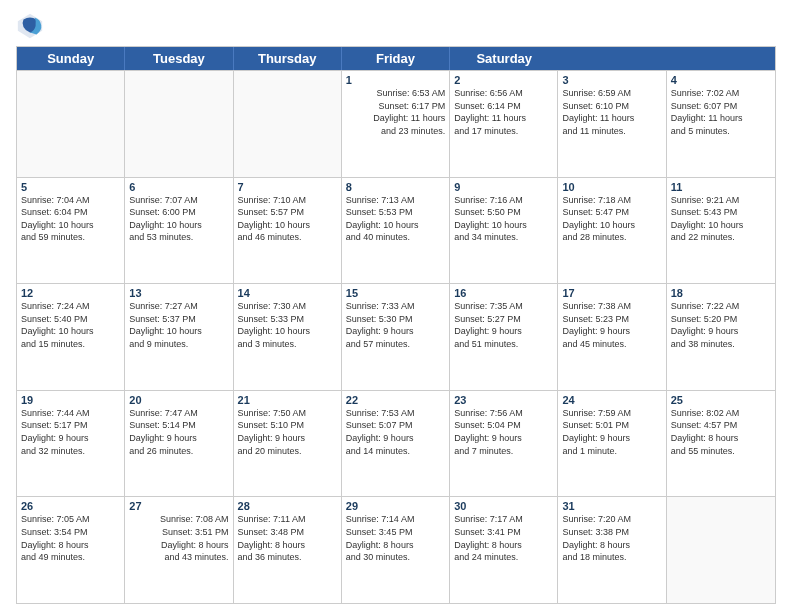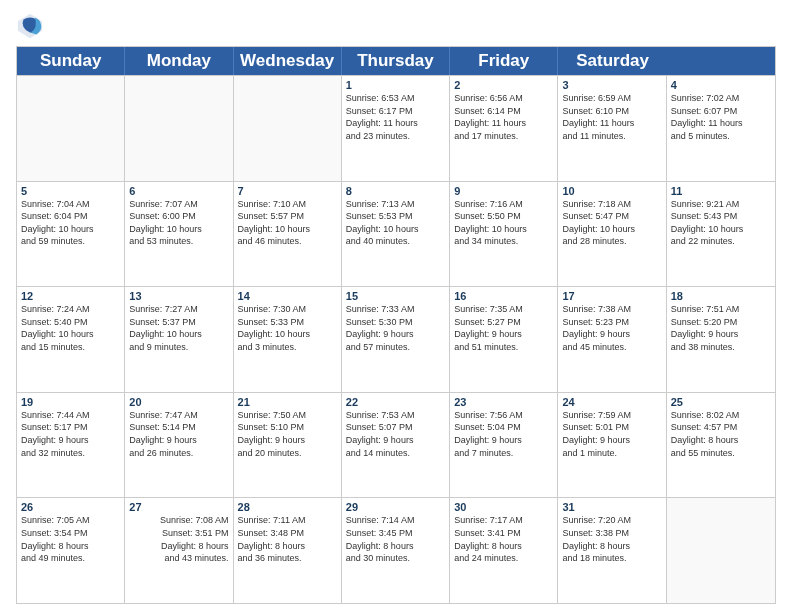--- a/index.html
+++ b/index.html
@@ -57,21 +57,21 @@
       display: flex;
       flex-direction: column;
     }
     .cal-header {
       display: grid;
       grid-template-columns: repeat(7, 1fr);
       background: #2e5fa3;
     }
     .cal-header-cell {
       color: #fff;
-      font-size: 17px;
+      font-size: 13px;
       font-weight: bold;
       text-align: center;
       padding: 4px 2px;
       border-right: 1px solid #4a7ac0;
     }
     .cal-header-cell:last-child { border-right: none; }
     .cal-body {
       flex: 1;
       display: grid;
       grid-template-rows: repeat(5, 1fr);
@@ -122,34 +122,33 @@
     </div>
     <div class="title-block">
       <div class="month-title"></div>
       <div class="subtitle"></div>
     </div>
   </div>
 
   <div class="calendar">
     <div class="cal-header" id="cal-header">
         <div class="cal-header-cell">Sunday</div>
-        <div class="cal-header-cell">Monday</div>
-        <div class="cal-header-cell">Wednesday</div>
+        <div class="cal-header-cell">Tuesday</div>
         <div class="cal-header-cell">Thursday</div>
         <div class="cal-header-cell">Friday</div>
         <div class="cal-header-cell">Saturday</div>
       </div>
     <div class="cal-body" id="cal-body">
         <div class="cal-row">
           <div class="cal-cell empty"></div>
           <div class="cal-cell empty"></div>
           <div class="cal-cell empty"></div>
           <div class="cal-cell">
             <span class="day-num">1</span>
-            <div class="cell-text" style="white-space: pre-line;">Sunrise: 6:53 AM
+            <div class="cell-text" style="white-space: pre-line; text-align: right;">Sunrise: 6:53 AM
 Sunset: 6:17 PM
 Daylight: 11 hours
 and 23 minutes.</div>
           </div>
           <div class="cal-cell">
             <span class="day-num">2</span>
             <div class="cell-text" style="white-space: pre-line;">Sunrise: 6:56 AM
 Sunset: 6:14 PM
 Daylight: 11 hours
 and 17 minutes.</div>
@@ -258,21 +257,21 @@
           </div>
           <div class="cal-cell">
             <span class="day-num">17</span>
             <div class="cell-text" style="white-space: pre-line;">Sunrise: 7:38 AM
 Sunset: 5:23 PM
 Daylight: 9 hours
 and 45 minutes.</div>
           </div>
           <div class="cal-cell">
             <span class="day-num">18</span>
-            <div class="cell-text" style="white-space: pre-line;">Sunrise: 7:51 AM
+            <div class="cell-text" style="white-space: pre-line;">Sunrise: 7:22 AM
 Sunset: 5:20 PM
 Daylight: 9 hours
 and 38 minutes.</div>
           </div>
         </div>
         <div class="cal-row">
           <div class="cal-cell">
             <span class="day-num">19</span>
             <div class="cell-text" style="white-space: pre-line;">Sunrise: 7:44 AM
 Sunset: 5:17 PM

